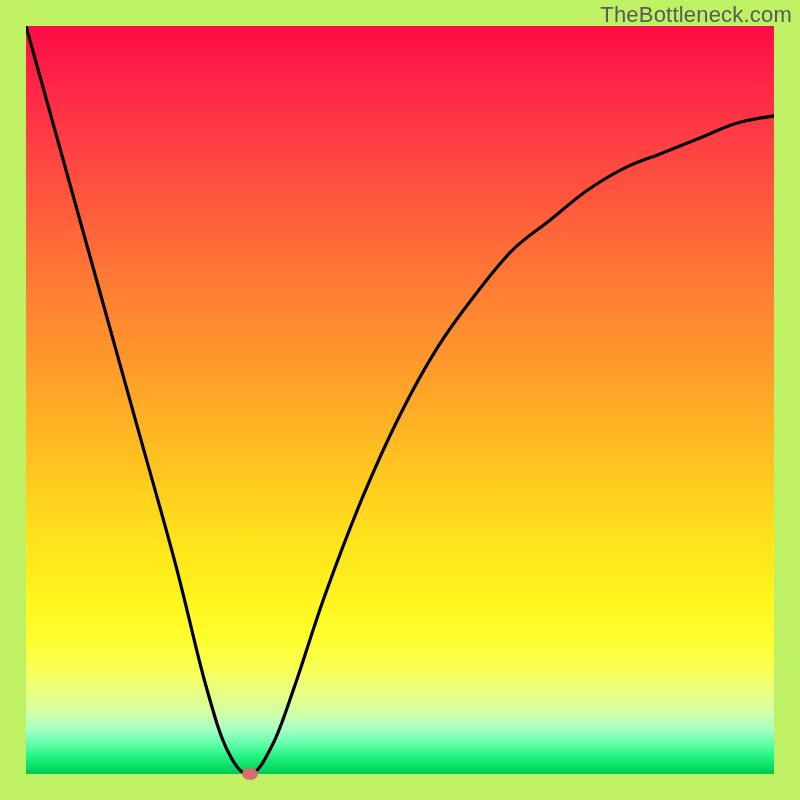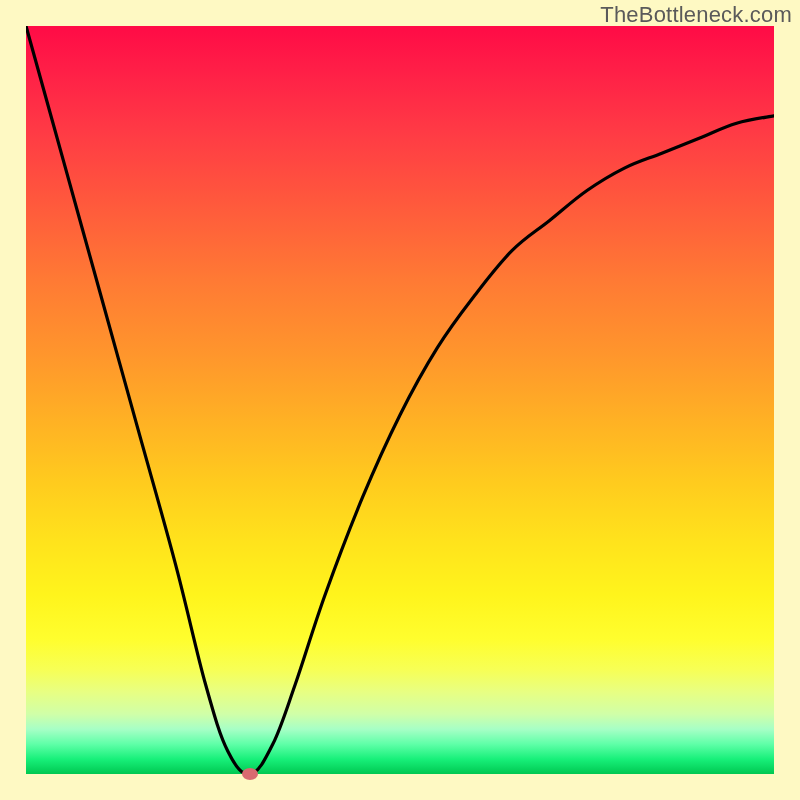--- a/index.html
+++ b/index.html
@@ -8,21 +8,21 @@
     width: 800px;
     height: 800px;
     overflow: hidden;
     background: #000;
     font-family: Arial, Helvetica, sans-serif;
   }
   .frame {
     position: relative;
     width: 800px;
     height: 800px;
-    background: #fef9c3;
+    background: #bef264;
   }
   .plot {
     position: absolute;
     left: 26px;
     top: 26px;
     width: 748px;
     height: 748px;
     
     background: linear-gradient(
       to bottom,

